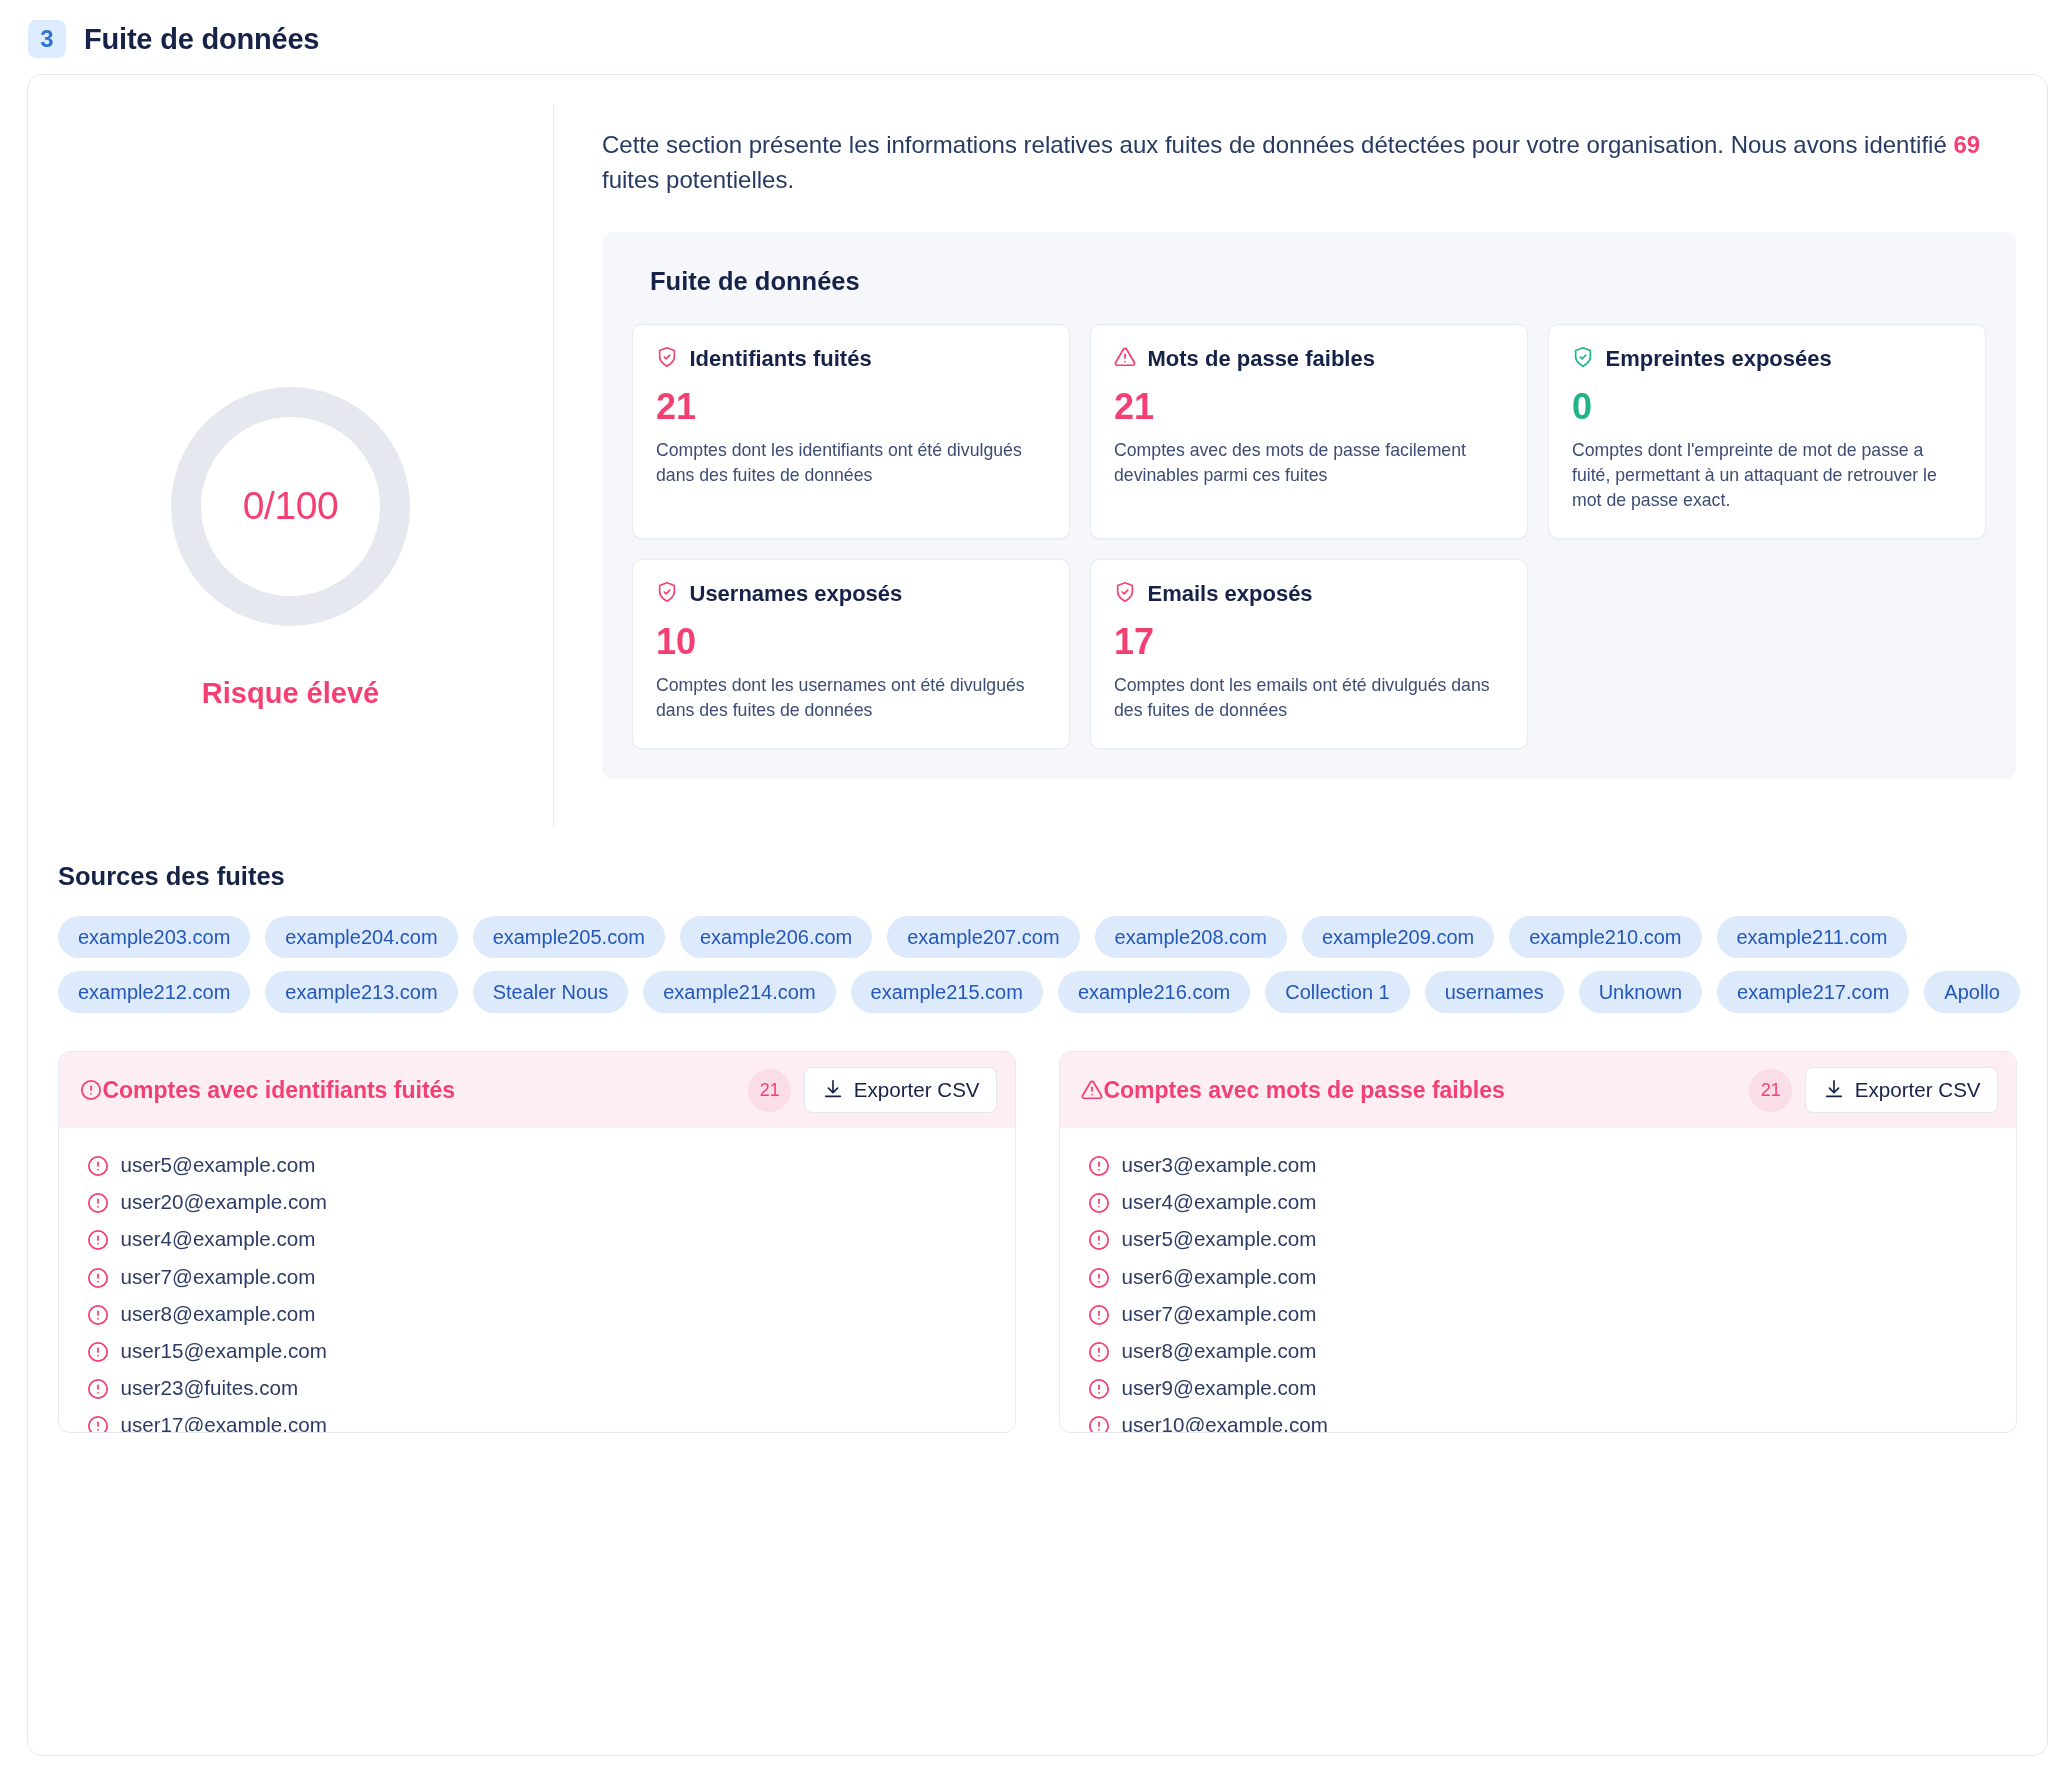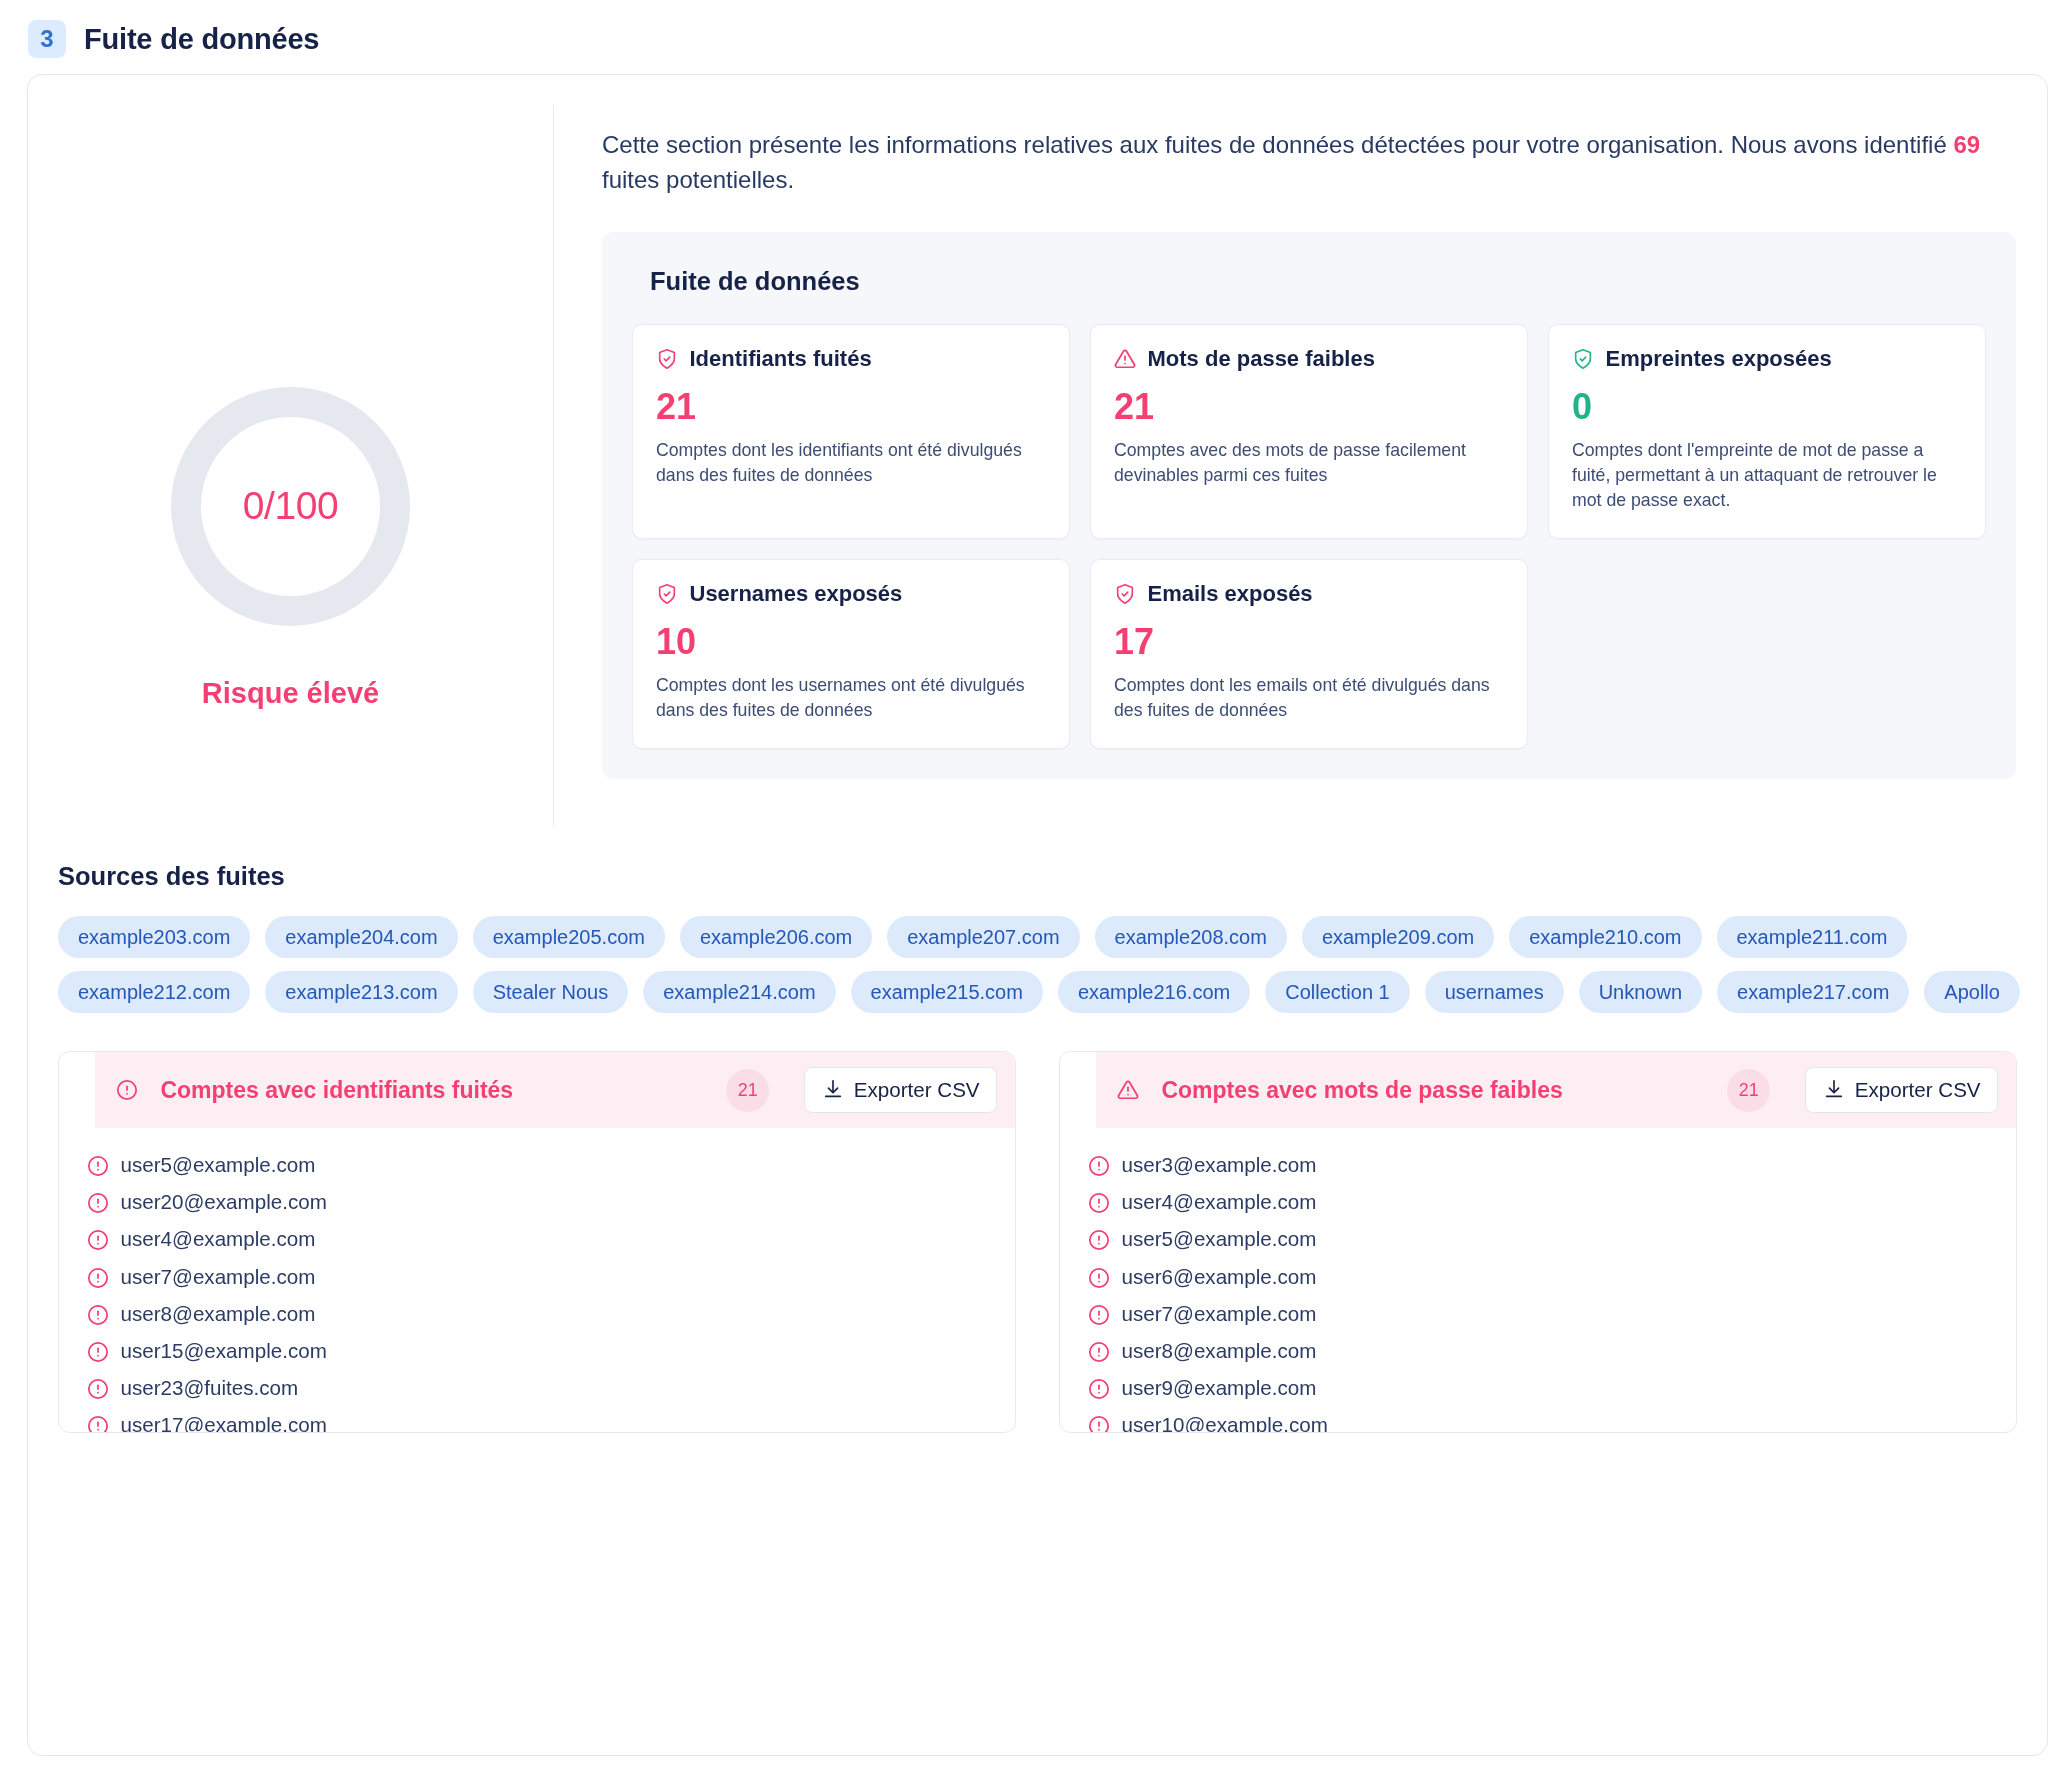--- a/index.html
+++ b/index.html
@@ -117,21 +117,21 @@
     gap: 20px;
   }
   .stat-card {
     background: #fff;
     border: 1.2px solid #e9ecf5;
     border-radius: 10px;
     padding: 21.4px 23px 25px 23px;
     box-shadow: 0 0.8px 1.6px rgba(30,40,80,.04);
   }
   .stat-head {
-    display: flex; align-items: center; gap: 11.5px;
+    display: flex; align-items: flex-start; gap: 11.5px;
     margin-bottom: 16.4px;
   }
   .stat-name {
     font-size: 22px; font-weight: bold; color: #162247;
   }
   .stat-num {
     font-size: 36px; font-weight: bold; color: #f43f73;
     line-height: 1; margin-bottom: 13px;
   }
   .stat-num.green { color: #1fb588; }
@@ -174,22 +174,21 @@
     border-radius: 11.5px;
     overflow: hidden;
     background: #fff;
     display: flex; flex-direction: column;
     height: 382px;
   }
   .list-head {
     background: #fdeef3;
     display: flex; align-items: center;
     padding: 15px 18px 15px 21.4px;
-    gap: 22px;
-    margin-left: 36px;
+    gap: 0;
   }
   .list-head-title {
     font-size: 23px; font-weight: bold; color: #f43f73;
     flex: 1;
   }
   .count-badge {
     background: #fbdde7;
     color: #f43f73;
     font-size: 18px;
     width: 43px; height: 43px;

